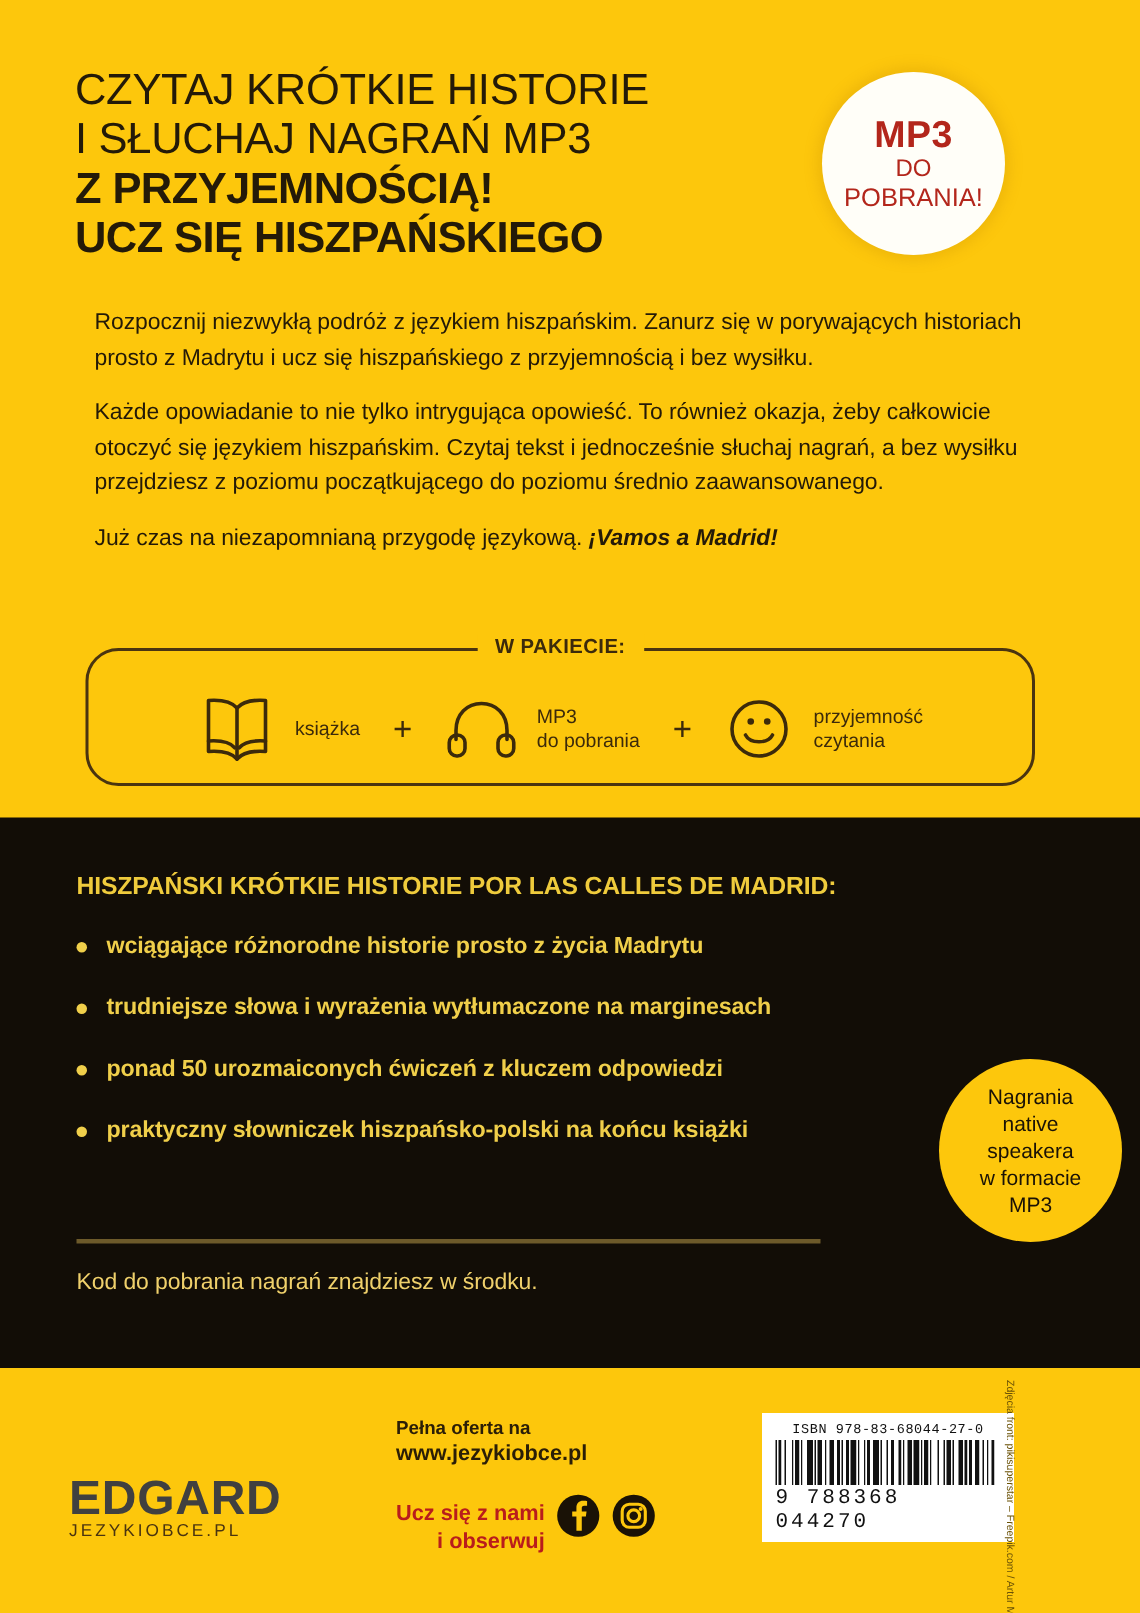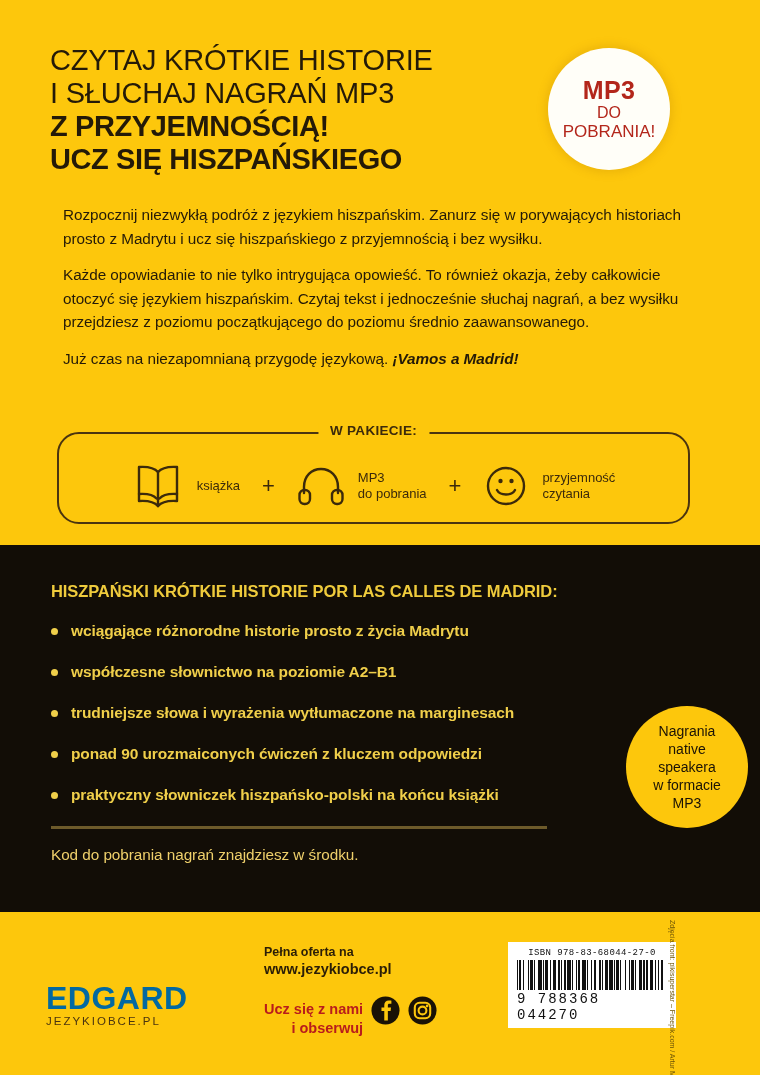--- a/index.html
+++ b/index.html
@@ -125,21 +125,21 @@
 
   
   .footer{
     position:absolute;left:0;top:912px;width:760px;height:163px;
     background:#FDC70C;
   }
   .logo{
     position:absolute;left:46px;top:70px;
   }
   .logo .l1{
-    font-size:32px;font-weight:700;color:#0369a1;letter-spacing:0.5px;line-height:32px;
+    font-size:32px;font-weight:700;color:#404040;letter-spacing:0.5px;line-height:32px;
   }
   .logo .l2{
     font-size:11.5px;font-weight:400;color:#4A3410;letter-spacing:2.0px;line-height:14px;
   }
   .foot-center{
     position:absolute;left:264px;top:32px;color:#2B1E07;
   }
   .fc1{font-size:12.5px;line-height:16px;font-weight:700;}
   .fc2{font-size:14.5px;line-height:18px;font-weight:700;}
   .foot-social{
@@ -257,23 +257,22 @@
 
       </div>
     </div>
   </div>
 
   <div class="black-panel">
     <div class="blk-heading">HISZPAŃSKI KRÓTKIE HISTORIE POR LAS CALLES DE MADRID:</div>
 
     <ul class="blk-list">
       <li><span class="dot"></span><span>wciągające różnorodne historie prosto z życia Madrytu</span></li>
-      <li><span class="dot"></span><span>współczesne słownictwo na poziomie A2–B1</span></li>
       <li><span class="dot"></span><span>trudniejsze słowa i wyrażenia wytłumaczone na marginesach</span></li>
-      <li><span class="dot"></span><span>ponad 90 urozmaiconych ćwiczeń z kluczem odpowiedzi</span></li>
+      <li><span class="dot"></span><span>ponad 50 urozmaiconych ćwiczeń z kluczem odpowiedzi</span></li>
       <li><span class="dot"></span><span>praktyczny słowniczek hiszpańsko-polski na końcu książki</span></li>
     </ul>
 
     <div class="divider"></div>
     <div class="kod-line">Kod do pobrania nagrań znajdziesz w środku.</div>
   </div>
 
   <div class="nagrania-badge">
     <div>Nagrania</div>
     <div>native</div>

